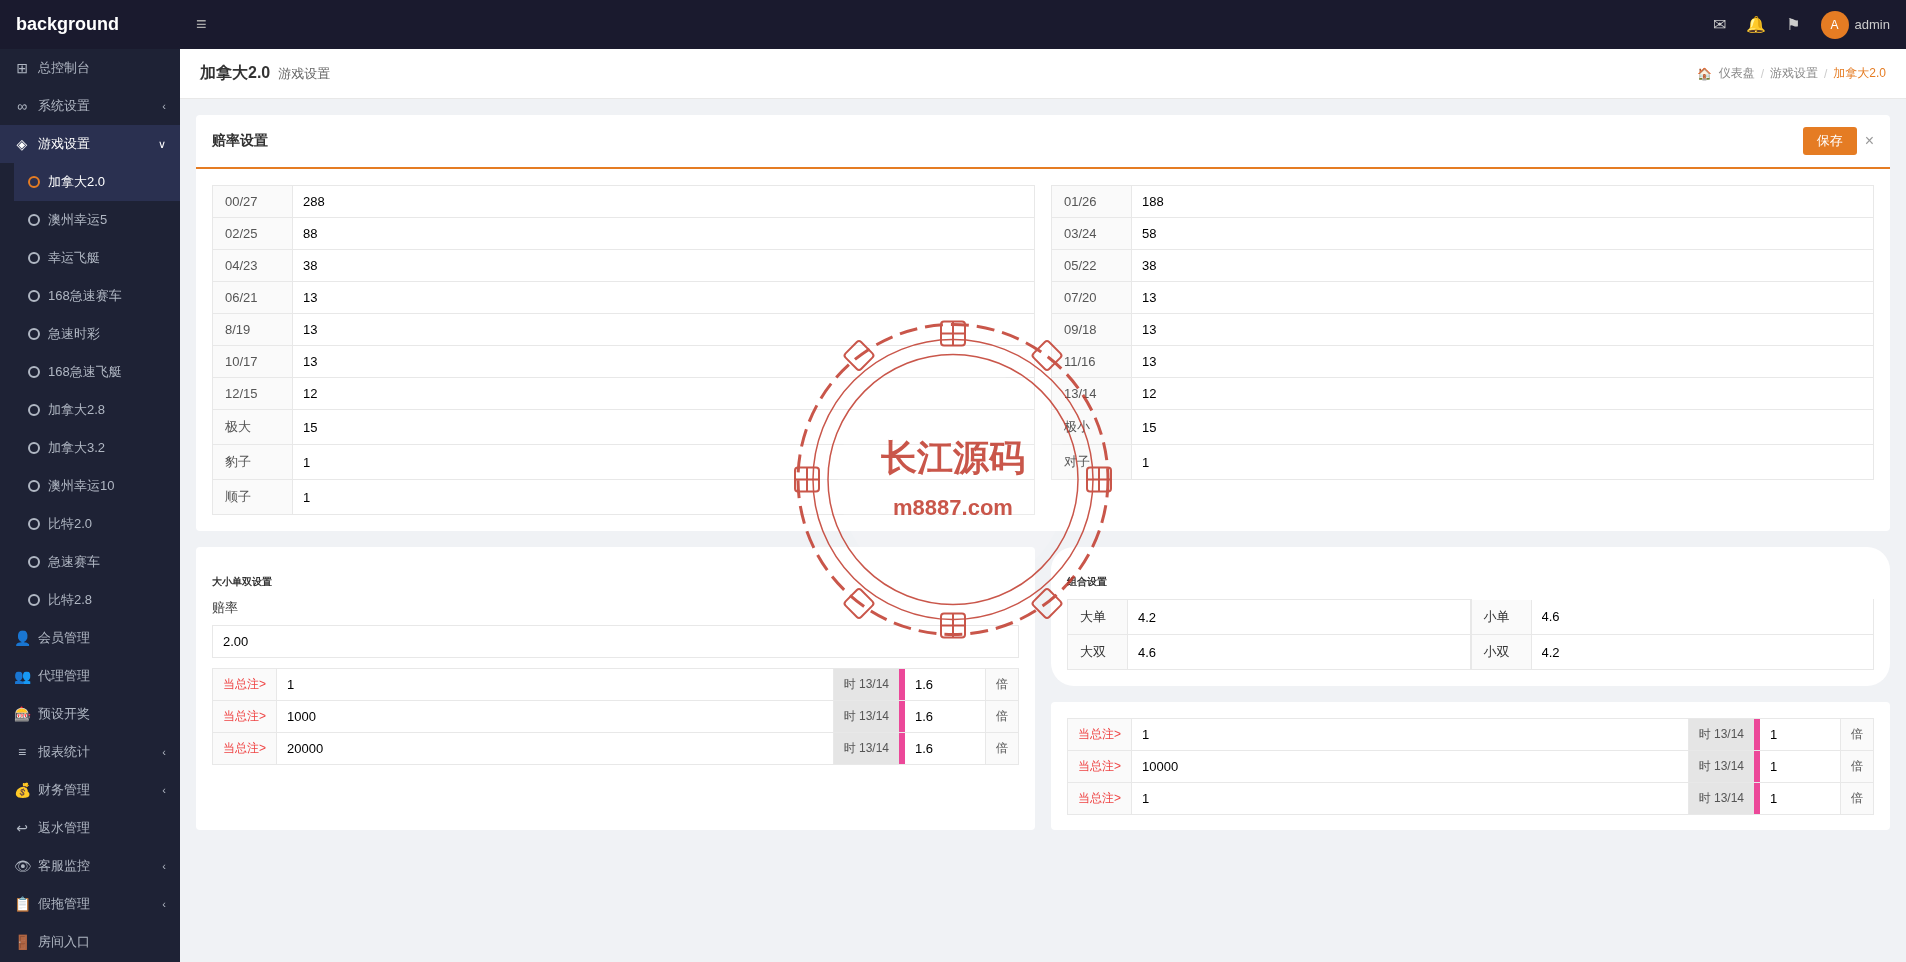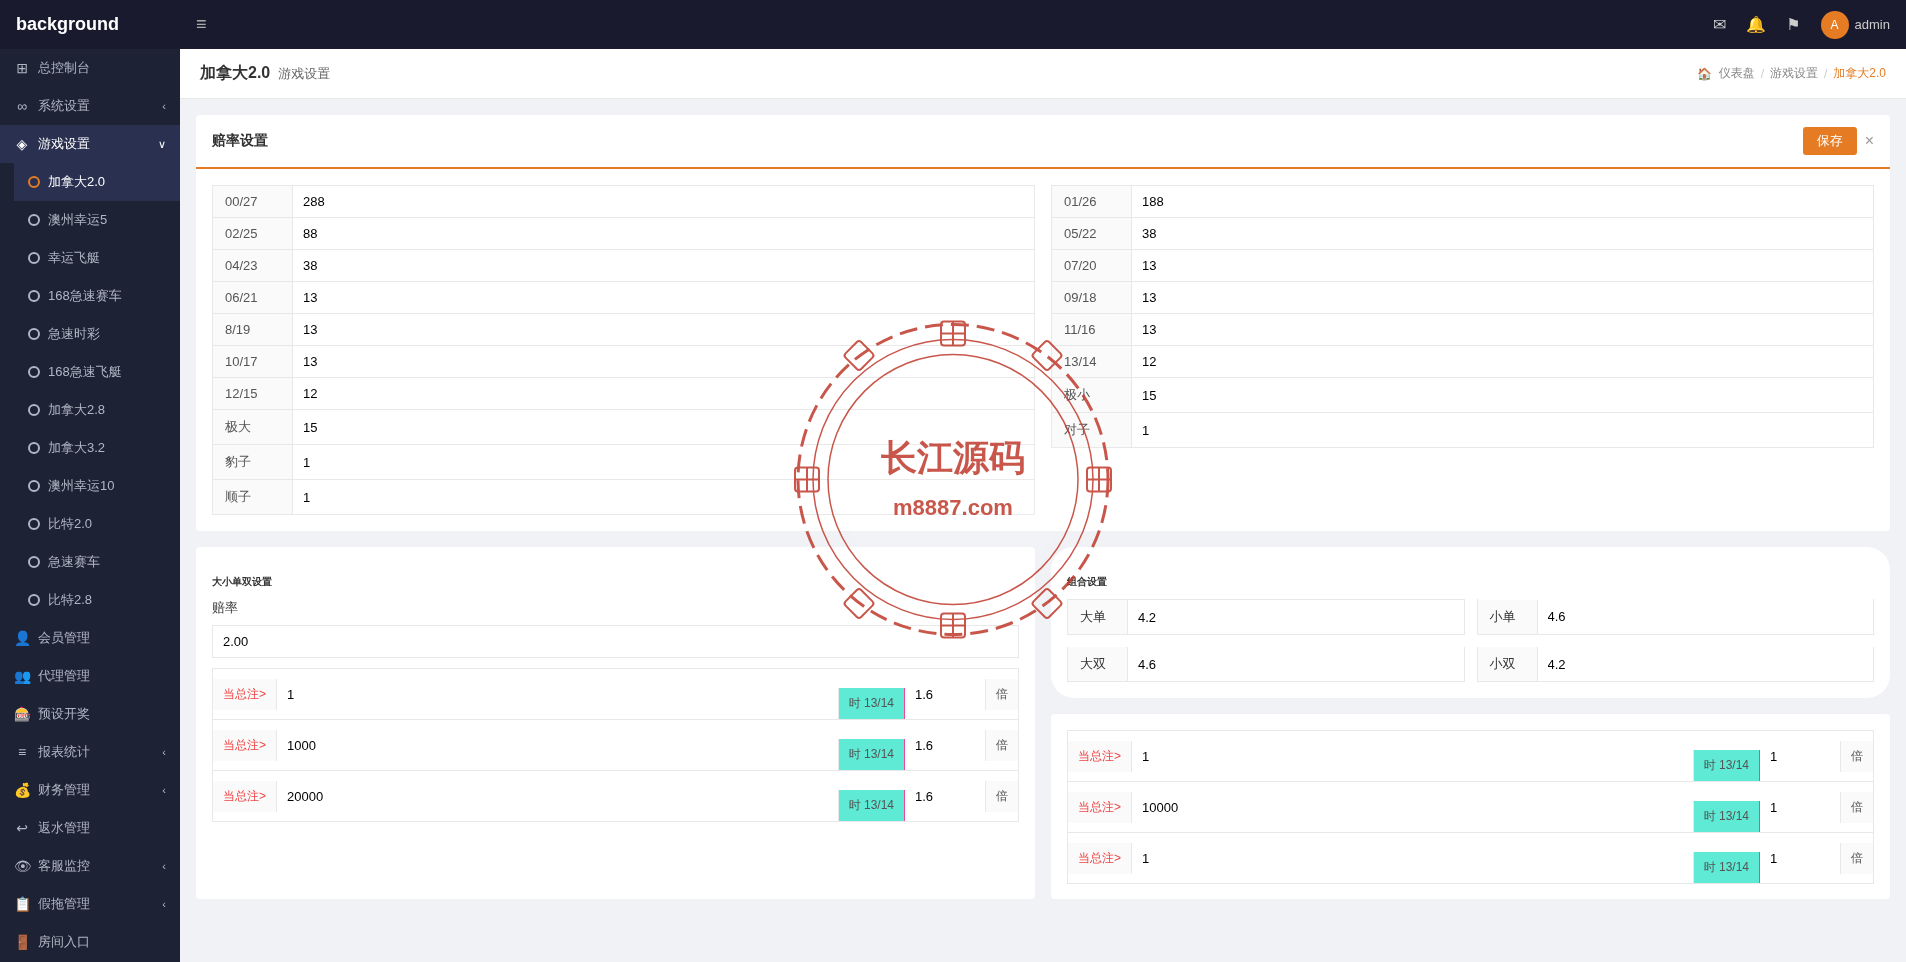--- a/index.html
+++ b/index.html
@@ -185,27 +185,26 @@
     }
     .multiplier-input {
       flex: 1;
       padding: 7px 10px;
       border: none;
       outline: none;
       font-size: 13px;
     }
     .multiplier-mid {
       padding: 7px 10px;
-      background: #5eead4;
+      background: #e5e5e5;
       border-left: 1px solid #e8e8e8;
-      border-right: 1px solid #ec4899;
+      border-right: 6px solid #ec4899;
       font-size: 12px;
       color: #555;
       white-space: nowrap;
-      margin-top: 19px;
     }
     .multiplier-unit {
       padding: 7px 10px;
       background: #fafafa;
       border-left: 1px solid #e8e8e8;
       font-size: 12px;
       color: #555;
     }
     .combo-row {
       display: flex;
@@ -483,20 +482,24 @@
                 <div class="form-row">
     <span class="form-label">顺子</span>
     <input class="form-input" value="1" style="">
   </div>
               </div>
 
             <div id="payout-right">
                 <div class="form-row">
     <span class="form-label">01/26</span>
     <input class="form-input" value="188" style="">
+  </div>
+                <div class="form-row">
+    <span class="form-label">03/24</span>
+    <input class="form-input" value="58" style="">
   </div>
                 <div class="form-row">
     <span class="form-label">05/22</span>
     <input class="form-input" value="38" style="">
   </div>
                 <div class="form-row">
     <span class="form-label">07/20</span>
     <input class="form-input" value="13" style="">
   </div>
                 <div class="form-row">
@@ -557,21 +560,21 @@
   </div>
               </div>
           </div>
         </div>
 
         <div>
 
           <div class="card" style="margin-bottom:16px;border-radius:23px;">
             <div class="card-body">
               <div class="sub-section-title">组合设置</div>
-              <div id="combo-grid" style="display: grid; grid-template-columns: 1fr 1fr; gap: 12px;">
+              <div id="combo-grid" style="display: grid; grid-template-columns: 1fr 1fr; gap: 0px;">
                   <div class="combo-row">
     <span class="combo-label">大单</span>
     <input class="combo-input" value="4.2" style="">
   </div>
                   <div class="combo-row">
     <span class="combo-label">小单</span>
     <input class="combo-input" value="4.6" style="">
   </div>
                   <div class="combo-row">
     <span class="combo-label">大双</span>

